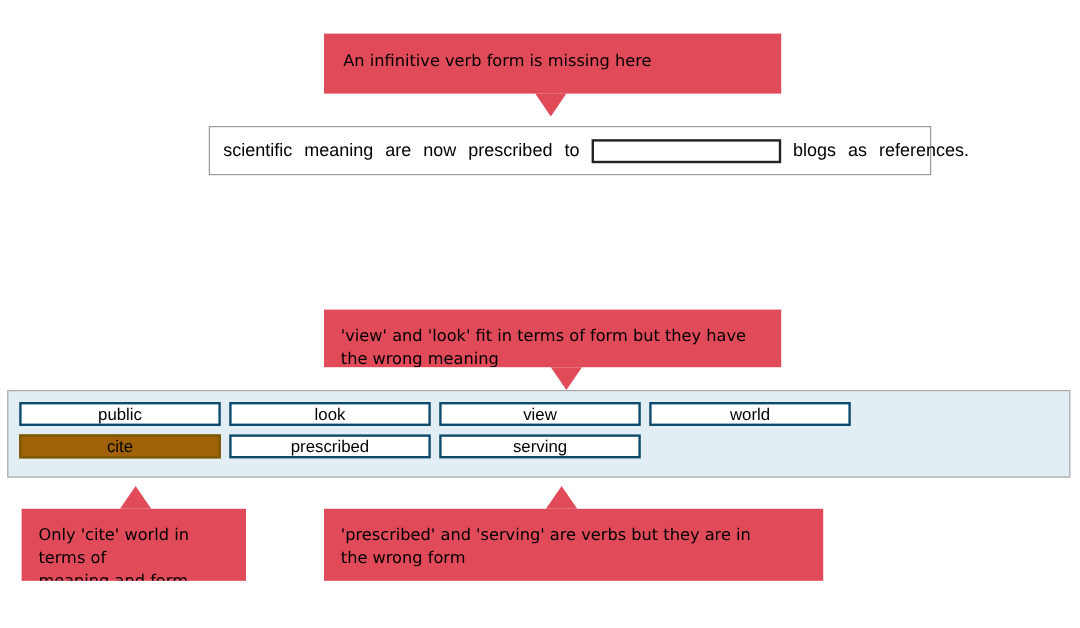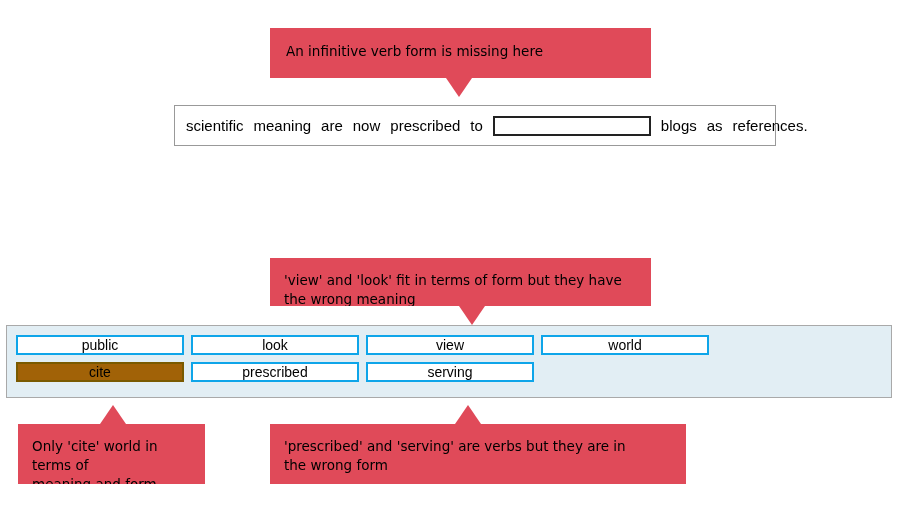--- a/index.html
+++ b/index.html
@@ -113,21 +113,21 @@
   }
   .word-row {
     display: flex;
     gap: 7px;
     margin-bottom: 7px;
   }
   .word-chip {
     width: 168px;
     height: 20px;
     background: #ffffff;
-    border: 2px solid #0ea5e9;
+    border: 2px solid #0c4a6e;
     box-sizing: border-box;
     display: flex;
     align-items: center;
     justify-content: center;
     font-family: "Liberation Sans", sans-serif;
     font-size: 14px;
     color: #000000;
     line-height: 1;
   }
   .word-chip.selected {

